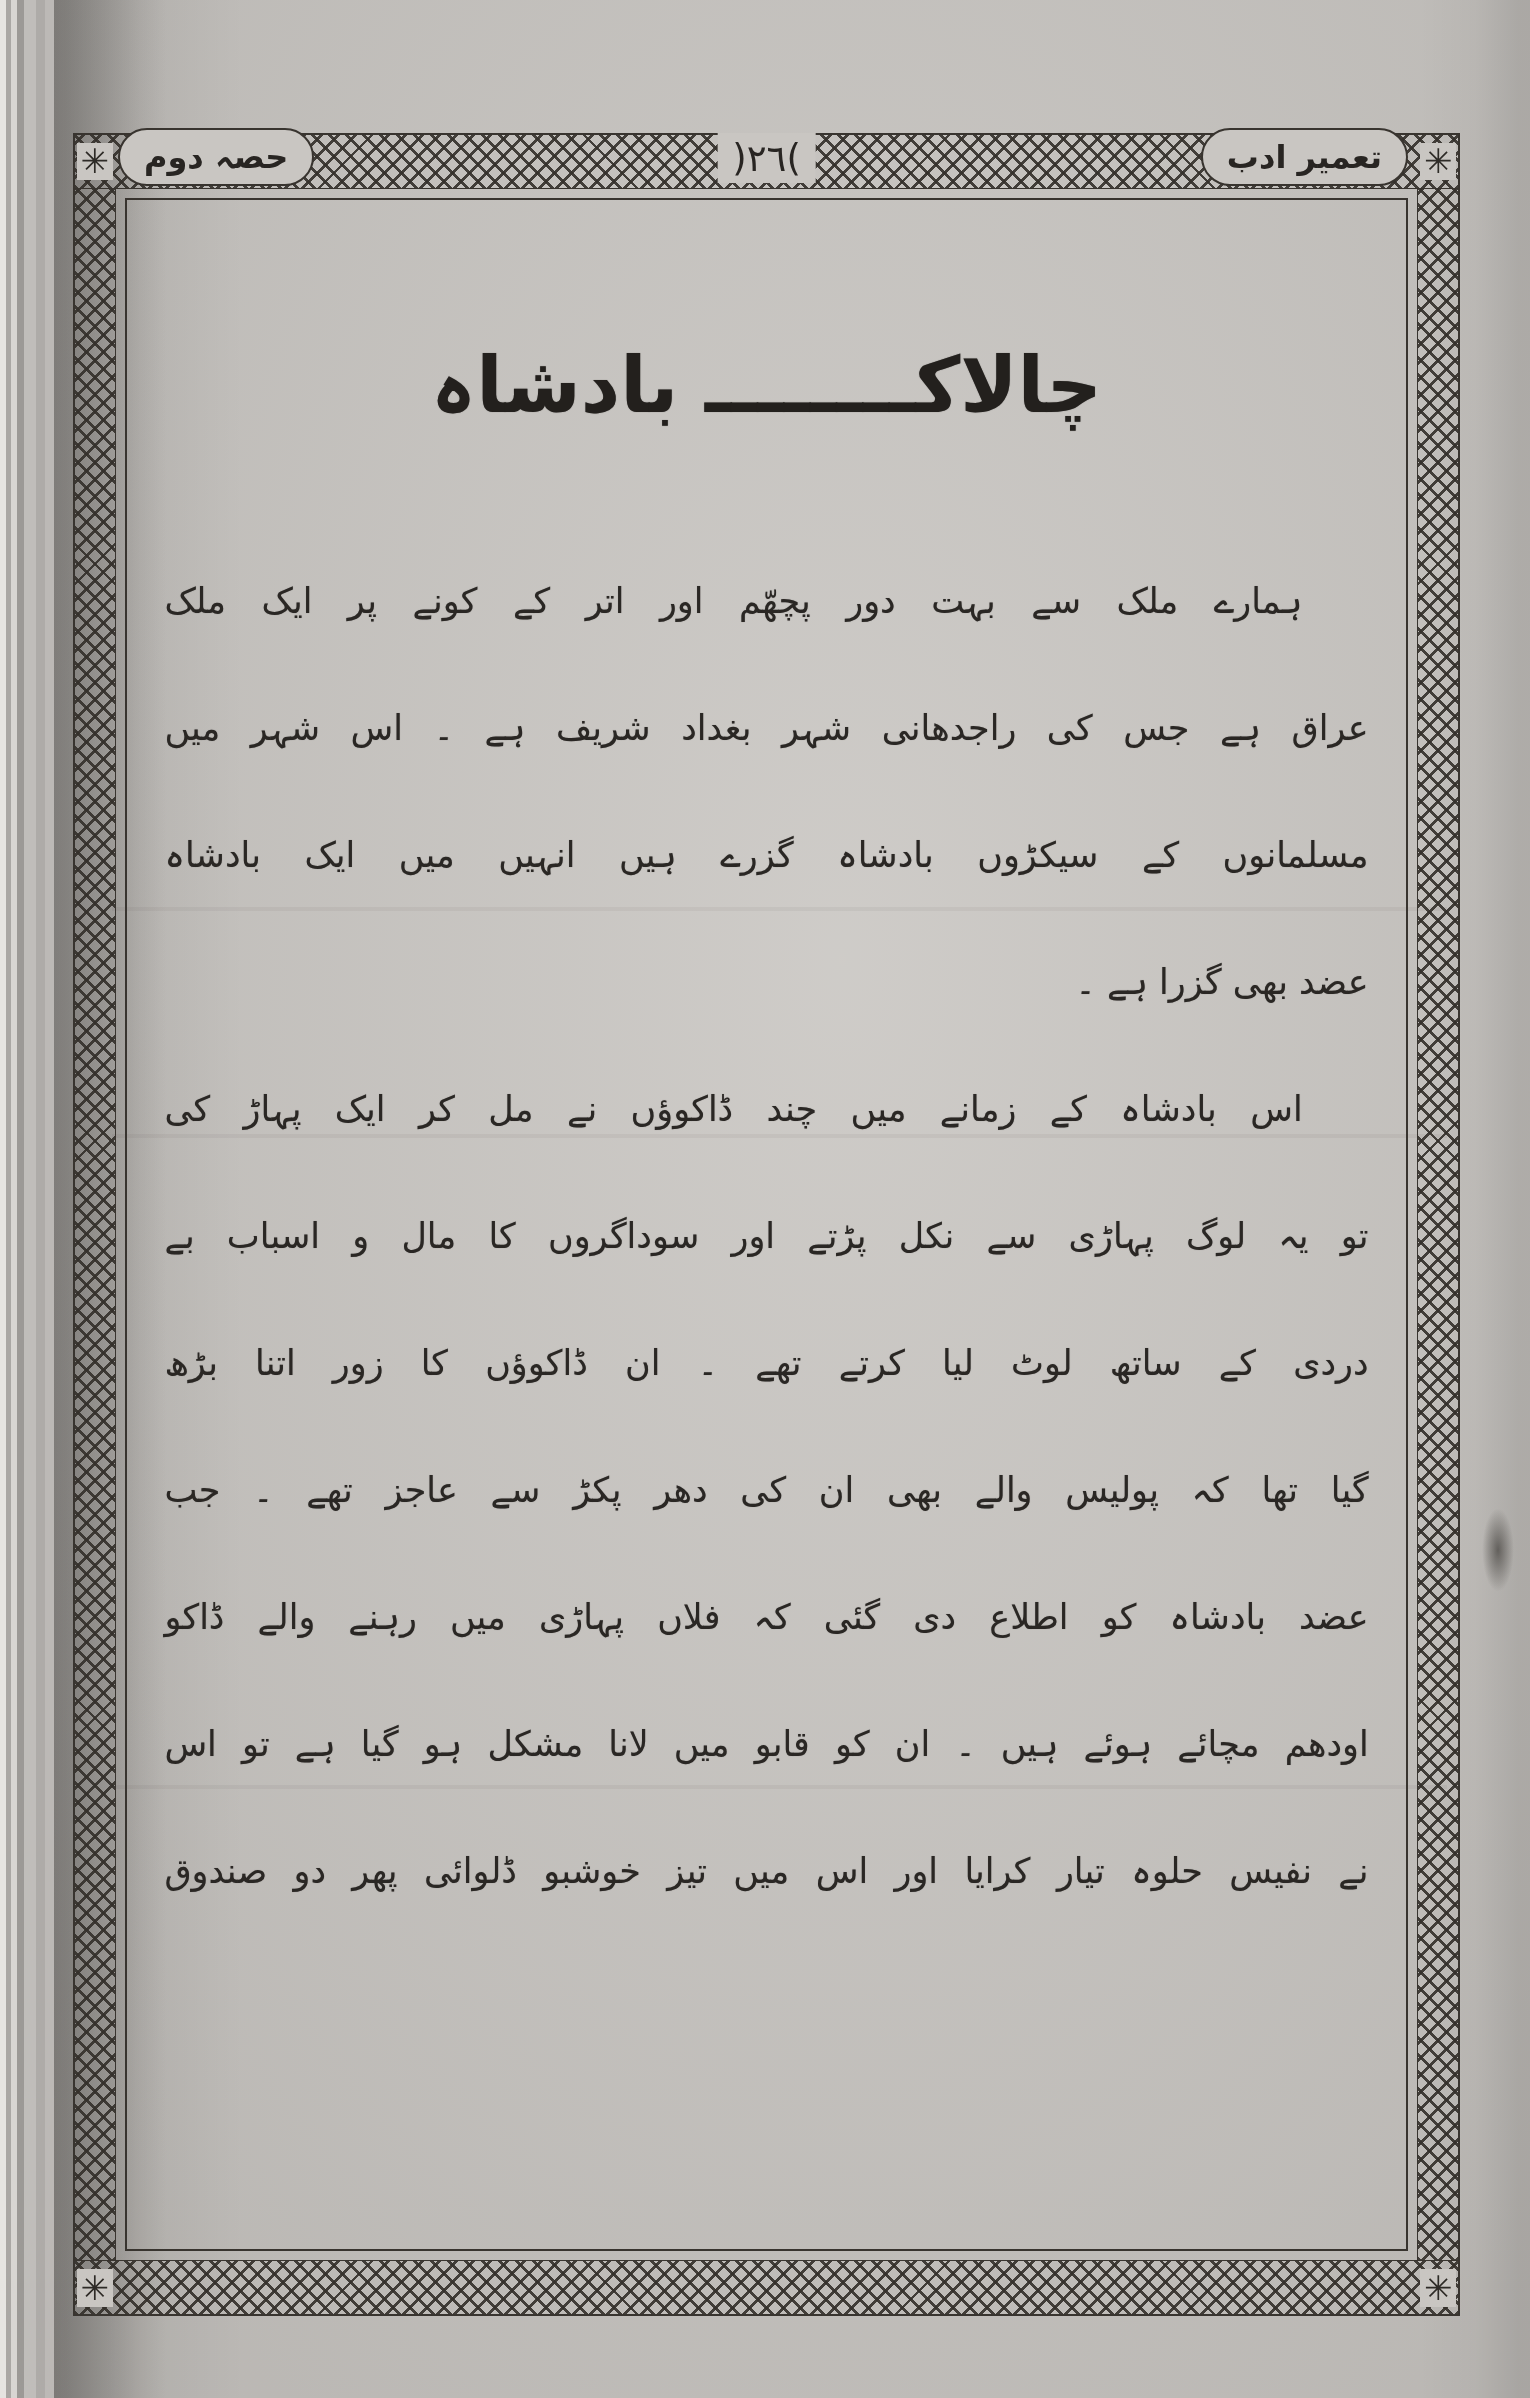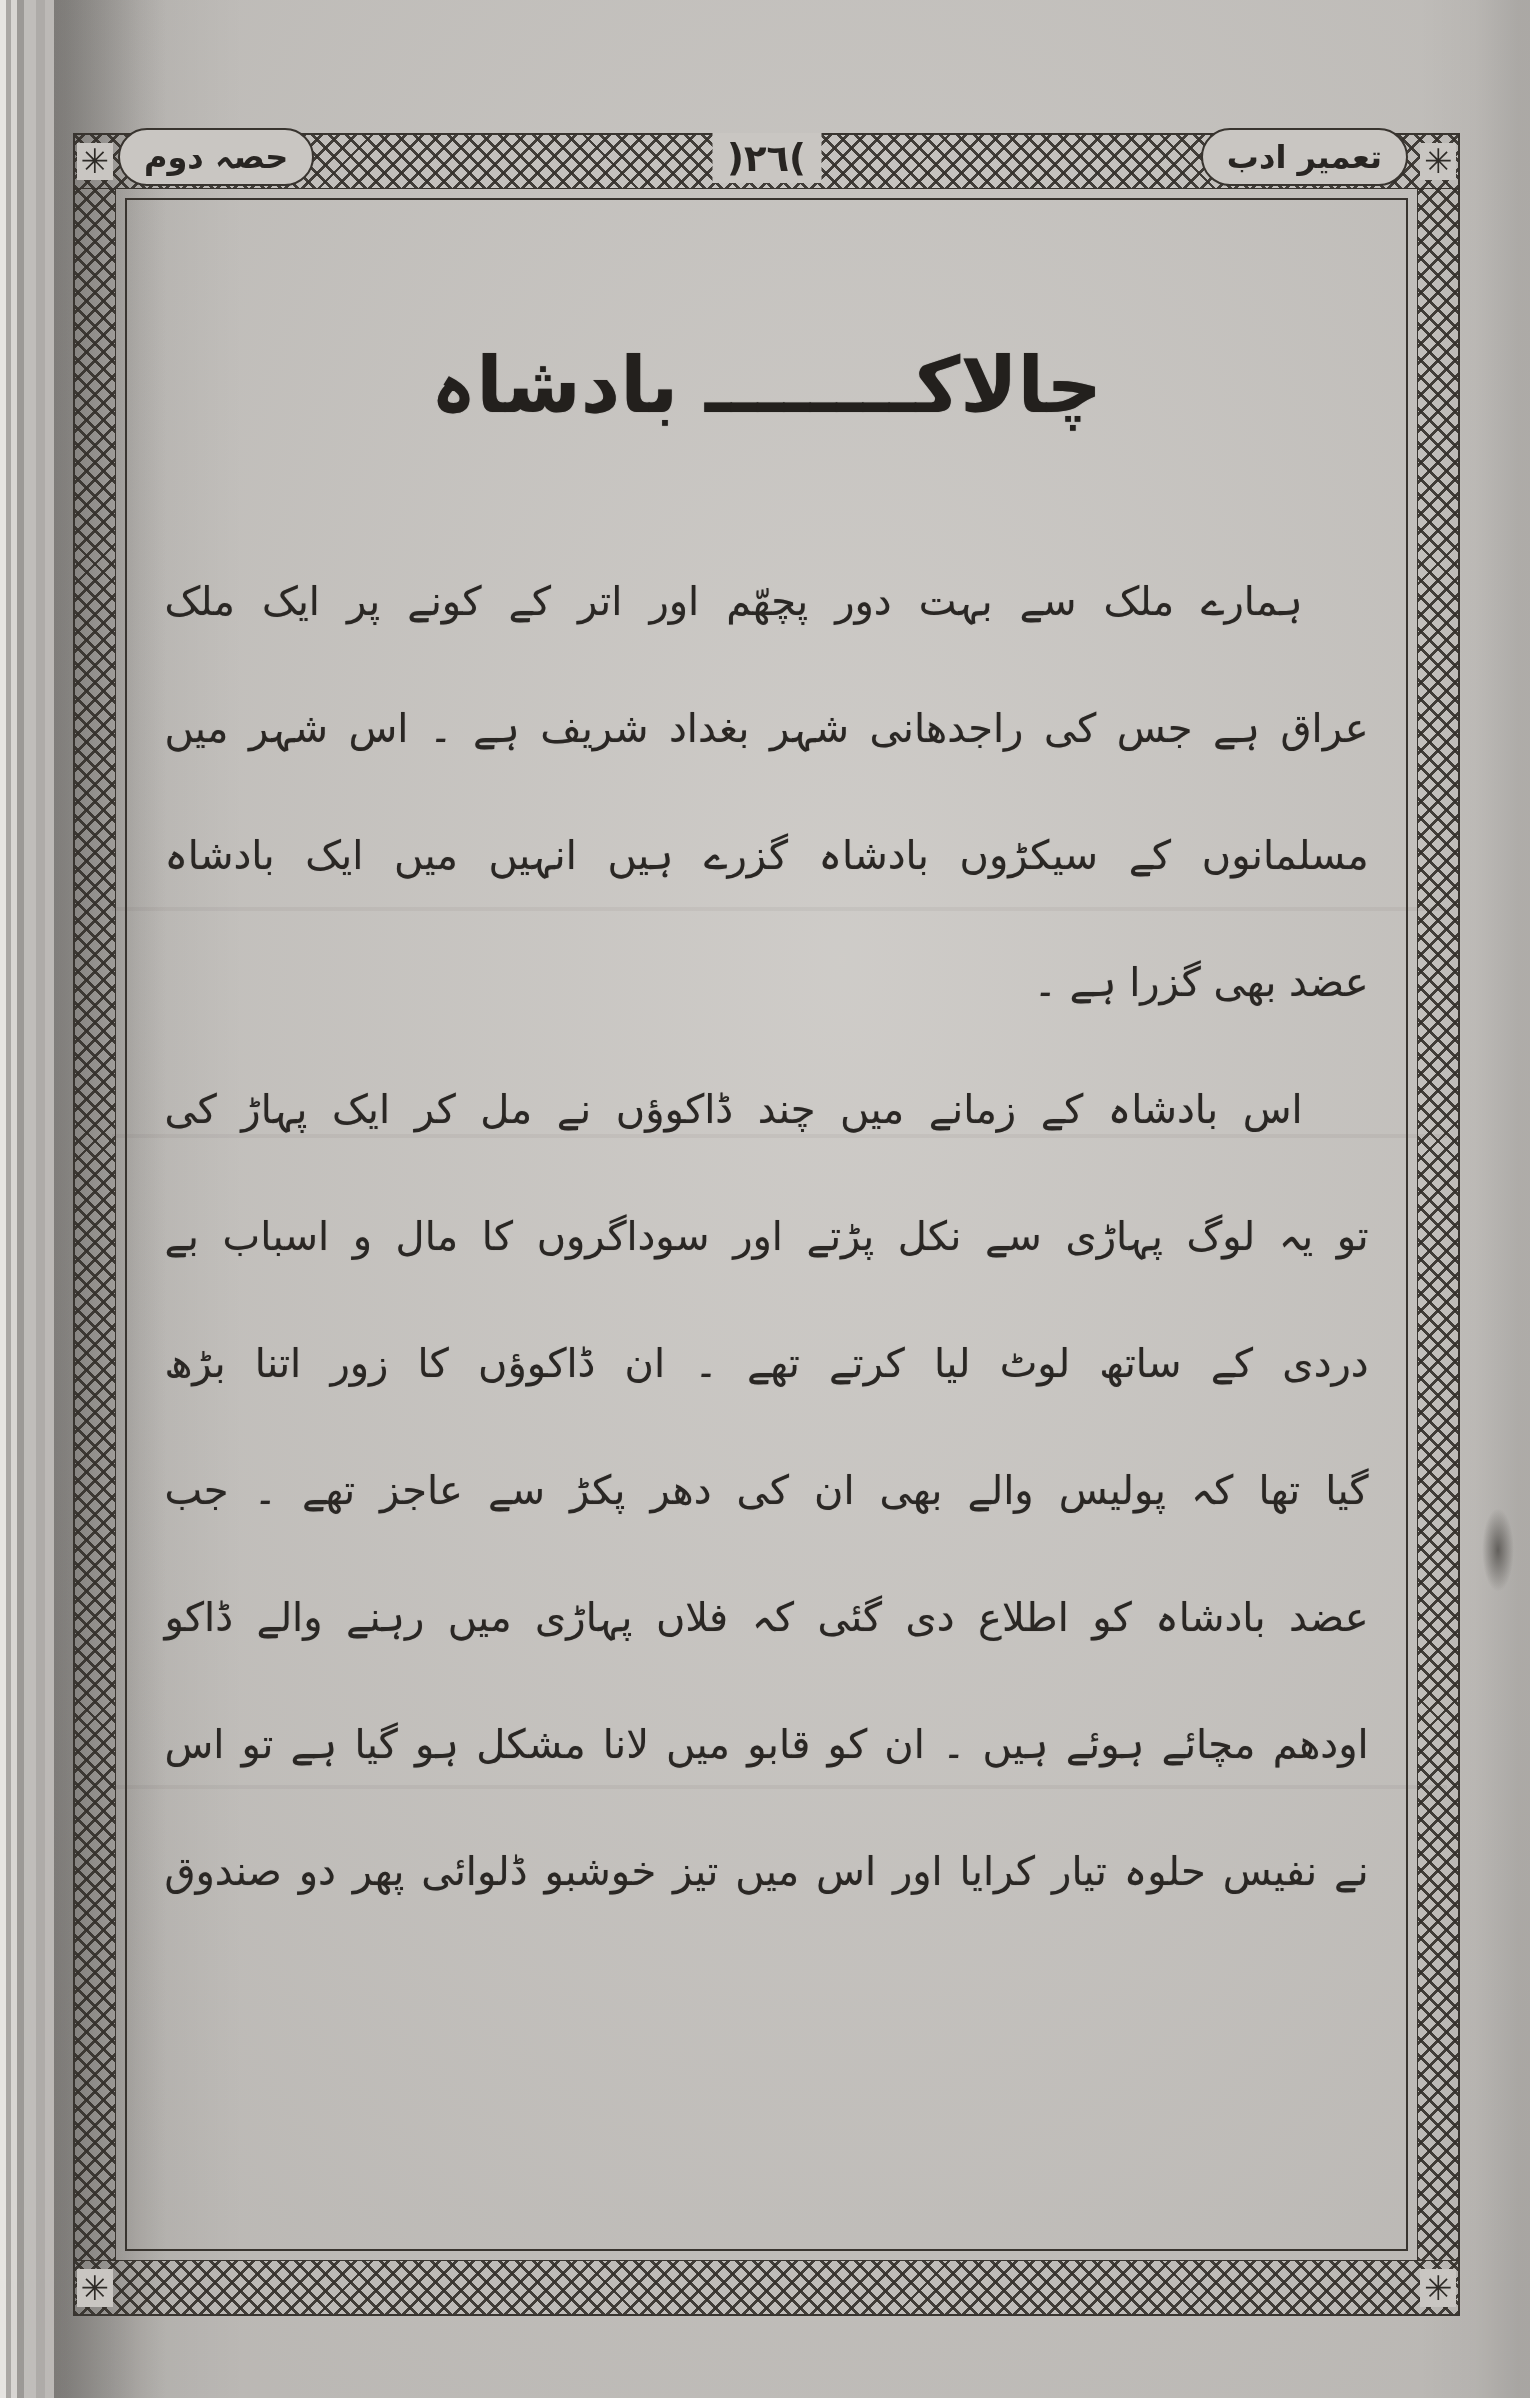--- a/index.html
+++ b/index.html
@@ -45,32 +45,32 @@
   .star-tr{top:7.5px;right:1.9px}.star-tl{top:7.5px;left:1.9px}
   .star-br{bottom:7.5px;right:1.9px}.star-bl{bottom:7.5px;left:1.9px}
 
   .header-box{position:absolute;top:-7.5px;height:58px;z-index:2;
     background:#c9c6c2;border:2.8px solid #38342f;border-radius:30px;
     display:flex;align-items:center;justify-content:center;
     padding:0 24px;font-size:32px;font-weight:bold;direction:rtl;box-sizing:border-box;}
   .hbox-right{right:50px;min-width:178px;}
   .hbox-left{left:43px;min-width:178px;}
   .page-num{position:absolute;top:-1.9px;left:50%;transform:translateX(-50%);z-index:2;
-    background:#c9c6c2;padding:3.7px 15px;font-size:37px;font-weight:bold;direction:ltr;}
+    background:#c9c6c2;padding:3.7px 15px;font-size:37px;font-weight:normal;direction:ltr;}
 
   
   .inner{position:absolute;top:54px;left:41px;right:41px;bottom:54px;margin:9.4px;
     border:2.8px solid #38342f;box-sizing:border-box;padding:0 37px;}
 
   .title{margin-top:141px;text-align:center;direction:rtl;
     font-size:77px;font-weight:bold;color:#23201d;
     text-shadow:0 0 0.9px rgba(20,18,16,.5);}
 
   .body-text{margin-top:108px;}
-  .line{direction:rtl;font-size:40px;line-height:127px;height:127px;
+  .line{direction:rtl;font-size:35px;line-height:127px;height:127px;
     color:#2a2724;text-shadow:0 0 0.9px rgba(20,18,16,.35);
     text-align:justify;text-align-last:justify;text-justify:inter-word;
     white-space:nowrap;overflow:visible;}
   .line.indent{padding-right:66px;}
   .line.short{text-align:right;text-align-last:right;}
 </style>
 </head>
 <body>
 
 <div class="scan">

